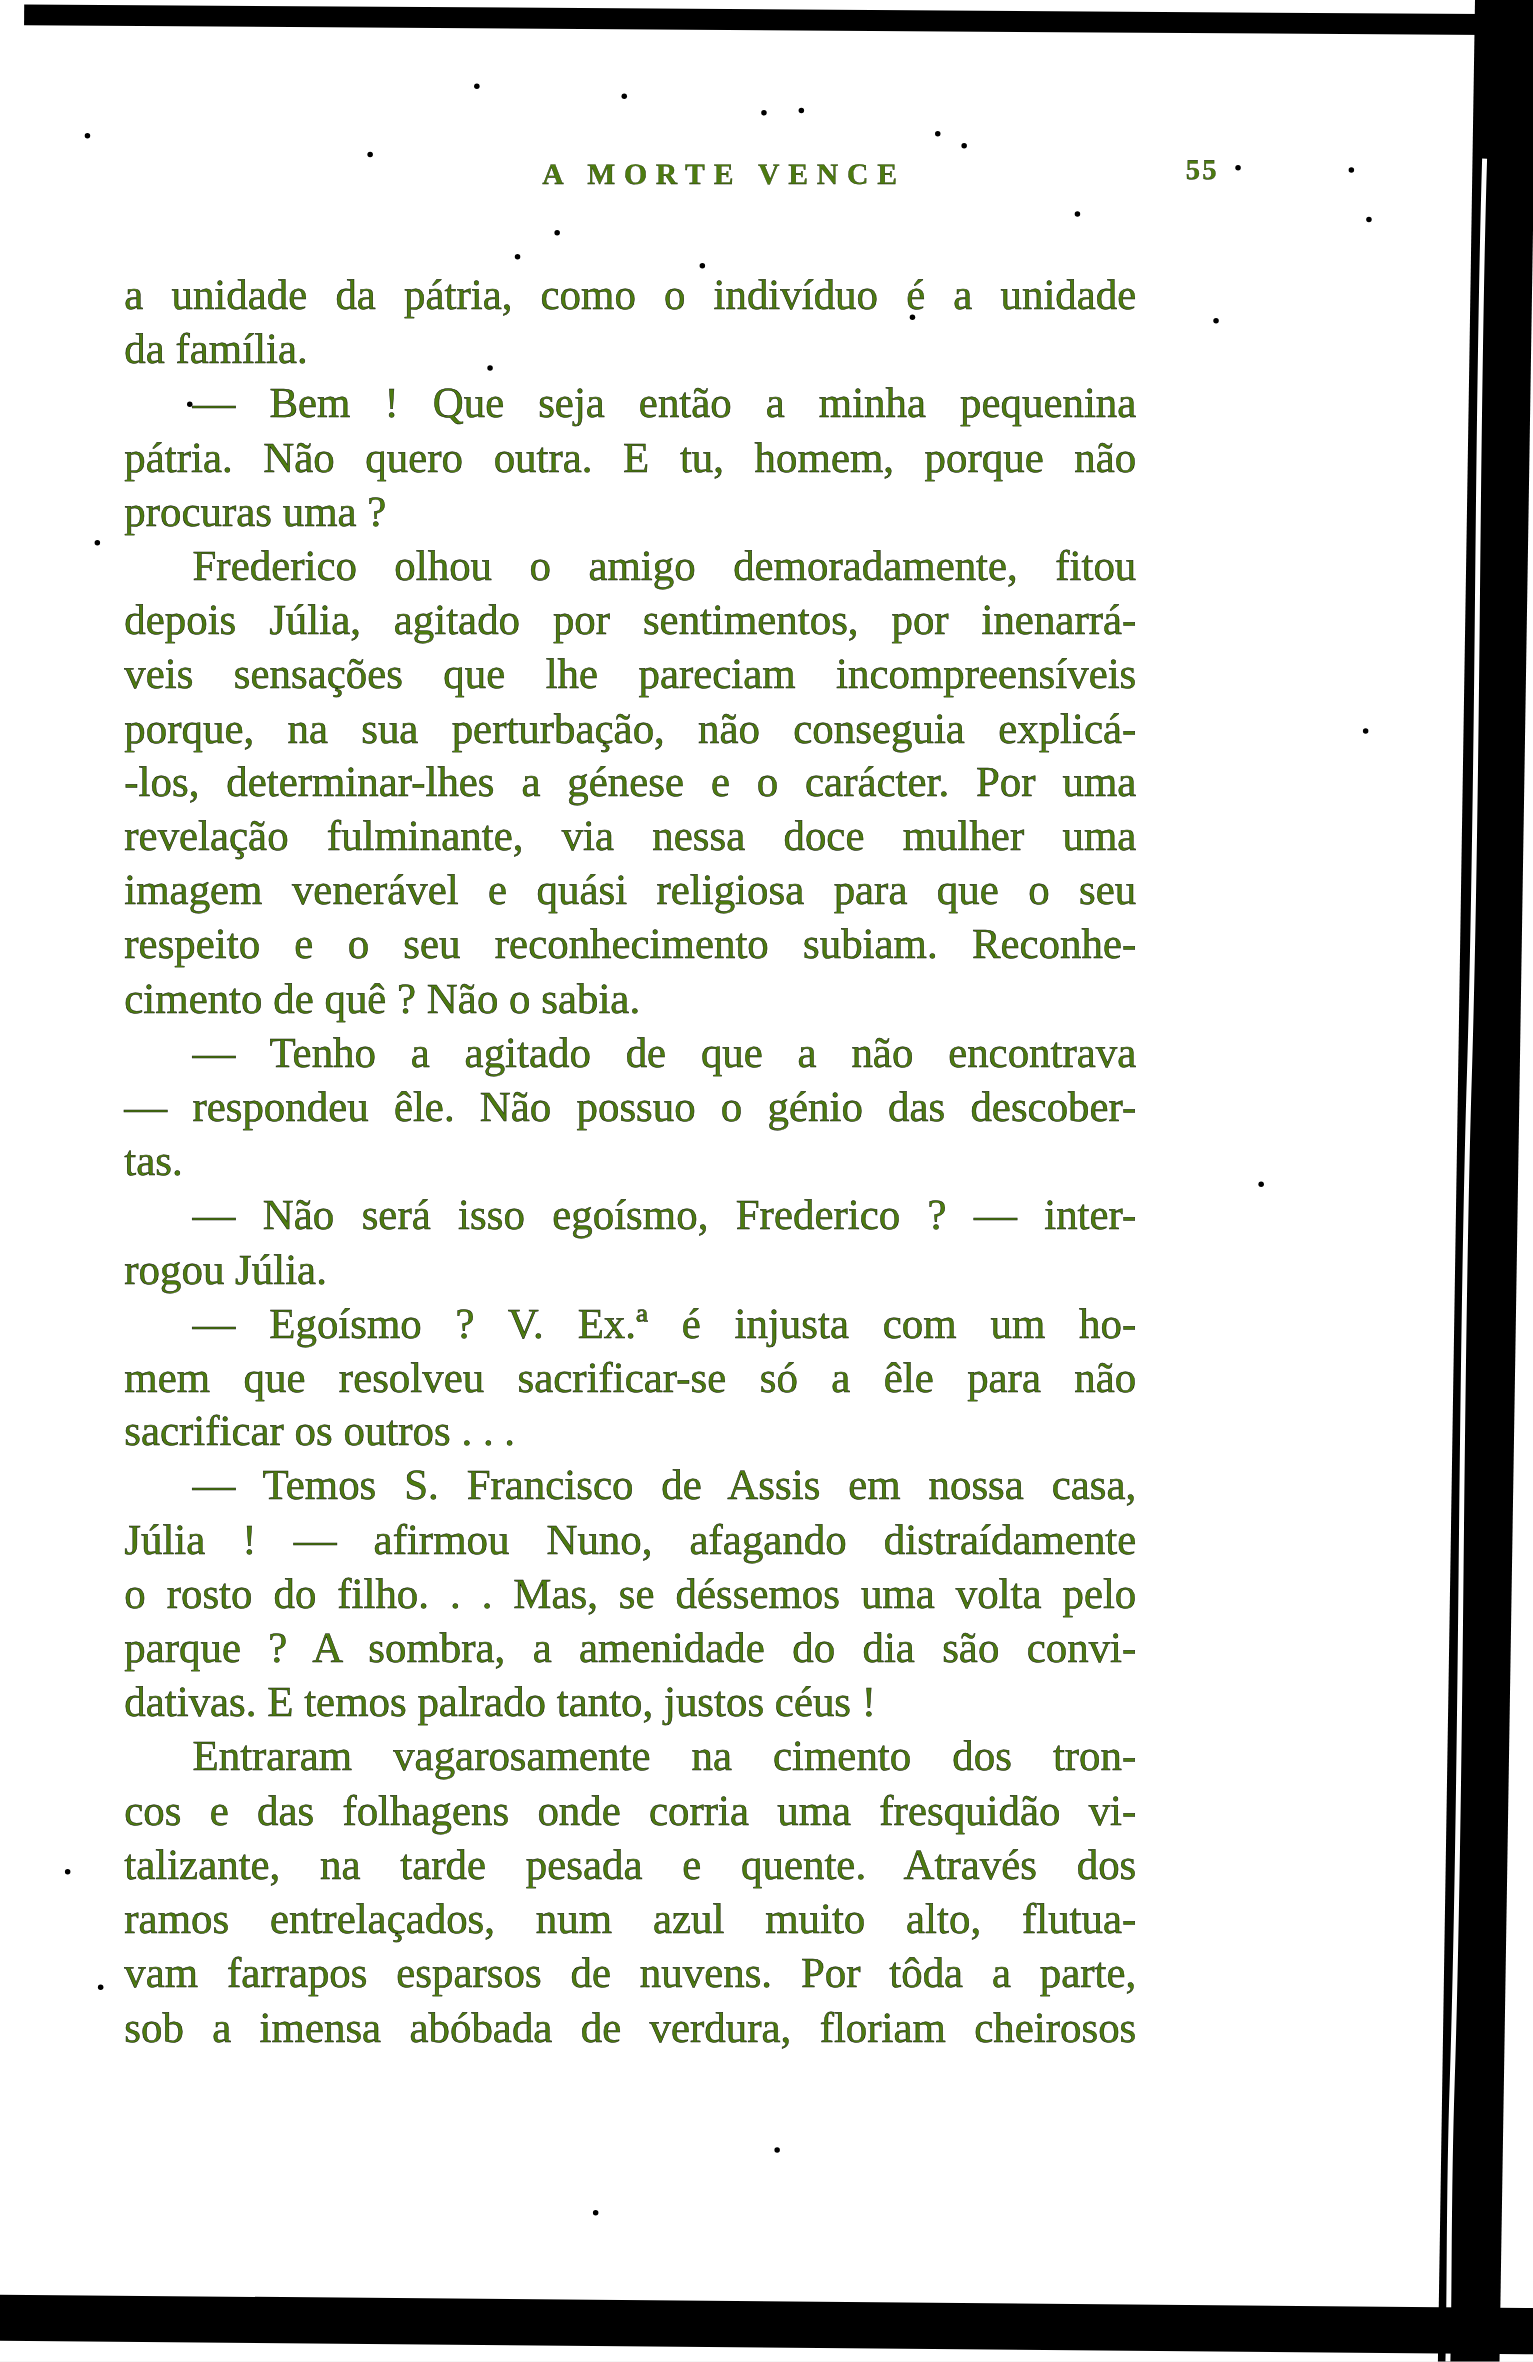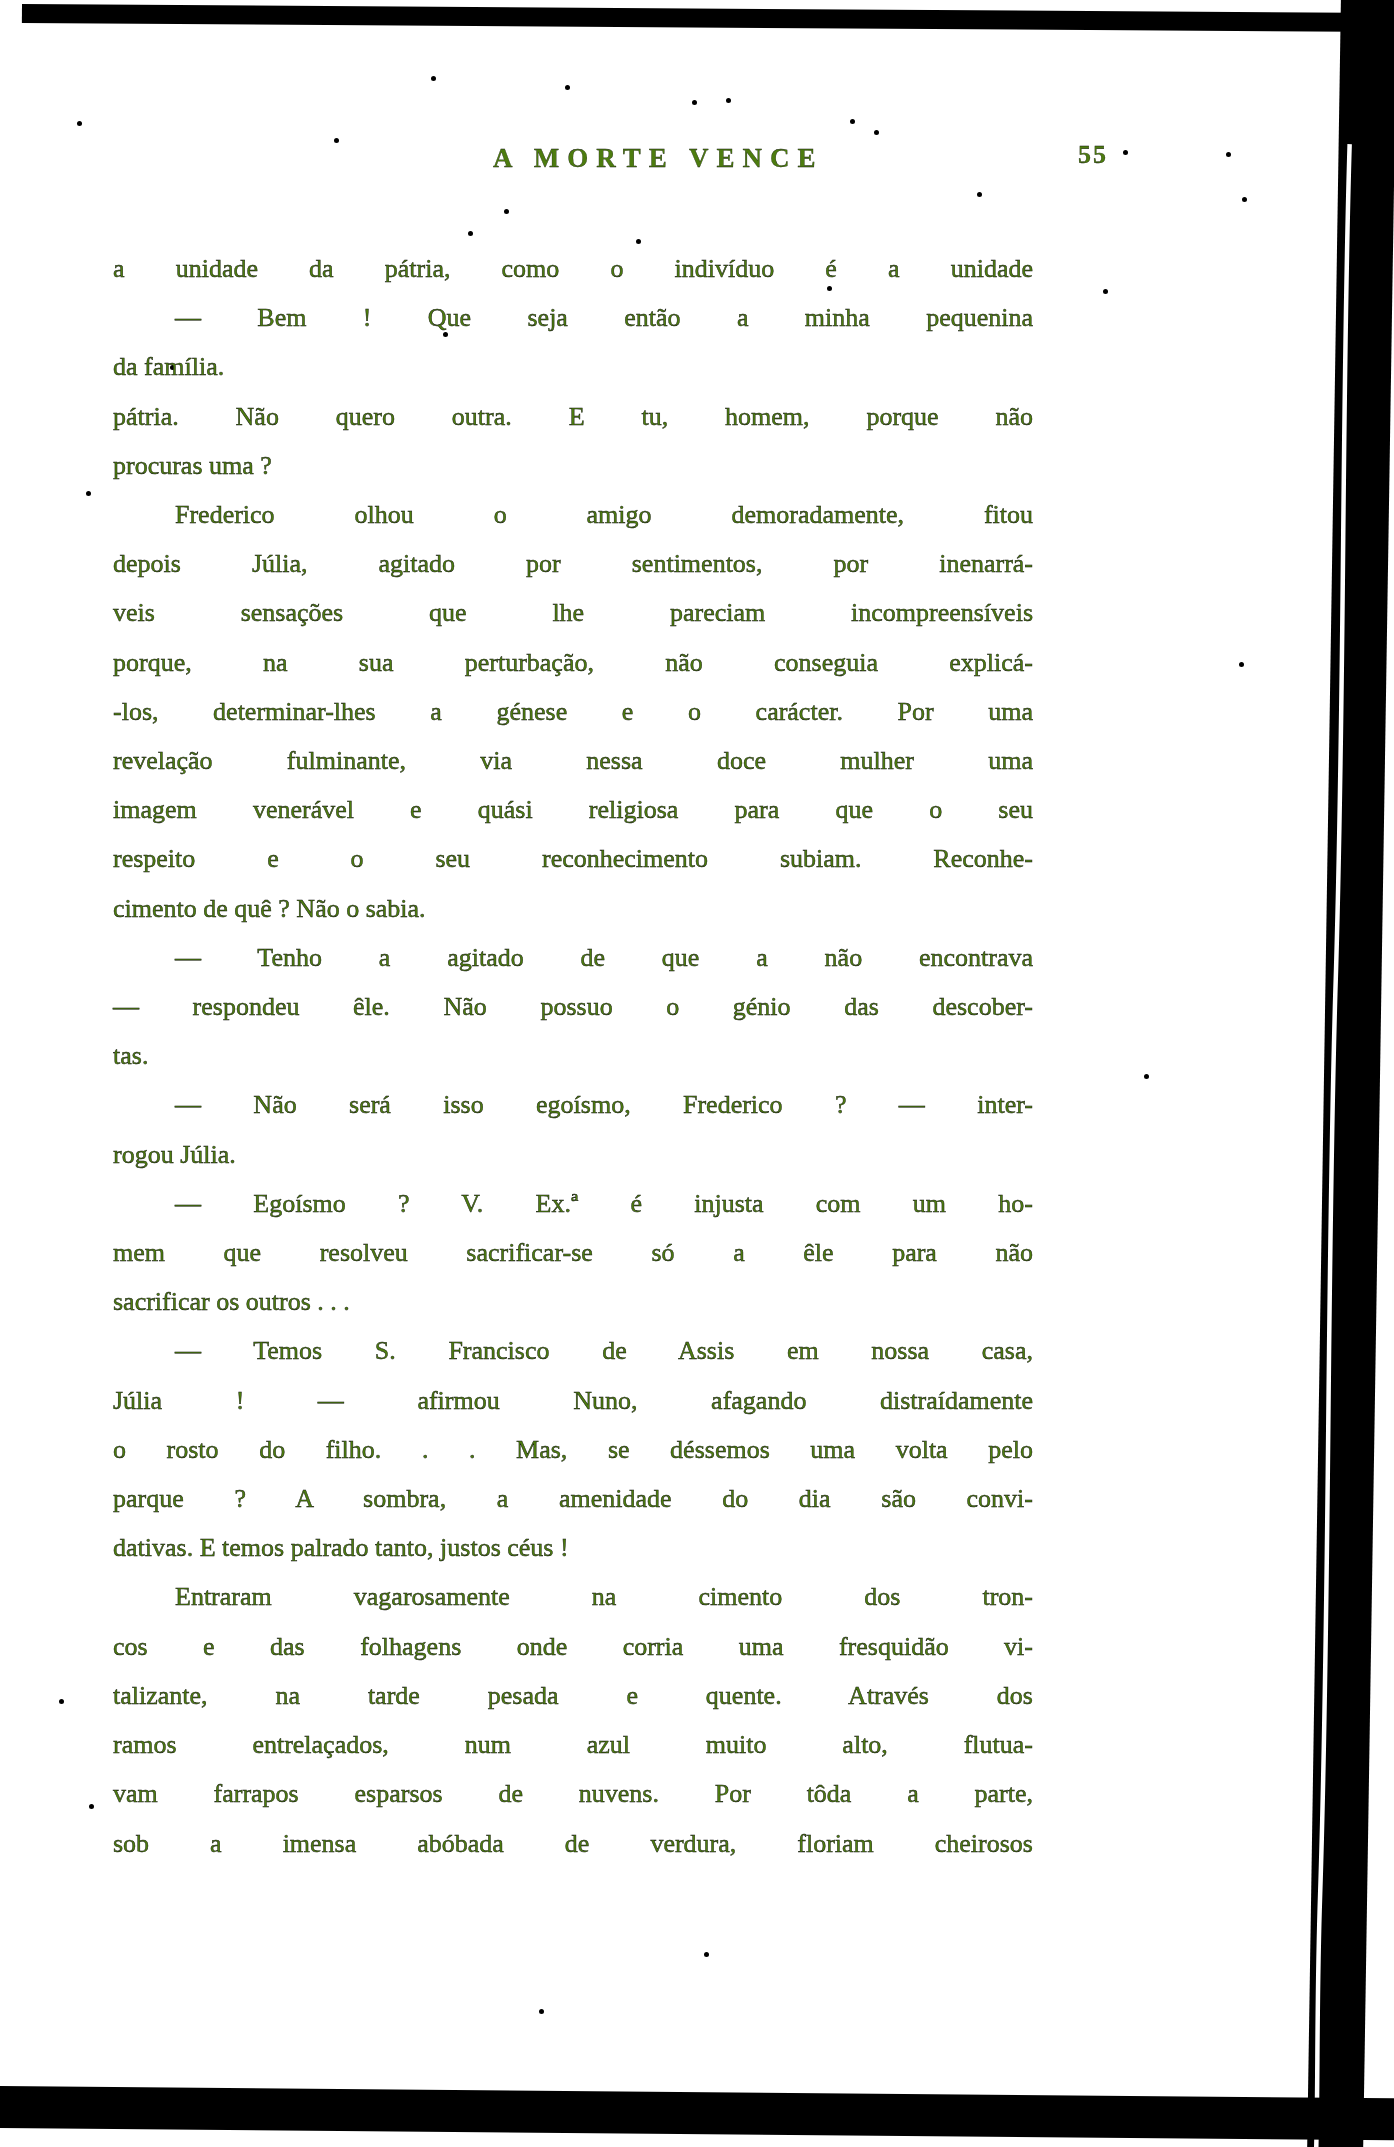--- a/index.html
+++ b/index.html
@@ -52,21 +52,21 @@
   }
   .page-number {
     position:absolute; top:140px; left:1078px;
     font-size:26px; font-weight:700; letter-spacing:2px;
     -webkit-text-stroke:0.3px #121212;
   }
 
   
   .body-text {
     position:absolute; left:113px; top:244px; width:920px;
-    font-size:26px; line-height:49.2px;
+    font-size:39px; line-height:49.2px;
     -webkit-text-stroke:0.45px #121212;
   }
   .line { text-align:justify; text-align-last:justify; }
   .line.end { text-align-last:left; }
   .line.indent { text-indent:62px; }
 </style>
 </head>
 <body>
 
 <div class="page">
@@ -78,22 +78,22 @@
     </svg>
   </div>
   <div class="scan-bar scan-edge-bottom"></div>
   <div class="scan-specks"></div>
 
   <div class="running-header">A MORTE VENCE</div>
   <div class="page-number">55</div>
 
   <div class="body-text">
       <div class="line">a unidade da pátria, como o indivíduo é a unidade</div>
+      <div class="line end">da família.</div>
       <div class="line indent">— Bem ! Que seja então a minha pequenina</div>
-      <div class="line end">da família.</div>
       <div class="line">pátria. Não quero outra. E tu, homem, porque não</div>
       <div class="line end">procuras uma ?</div>
       <div class="line indent">Frederico olhou o amigo demoradamente, fitou</div>
       <div class="line">depois Júlia, agitado por sentimentos, por inenarrá-</div>
       <div class="line">veis sensações que lhe pareciam incompreensíveis</div>
       <div class="line">porque, na sua perturbação, não conseguia explicá-</div>
       <div class="line">-los, determinar-lhes a génese e o carácter. Por uma</div>
       <div class="line">revelação fulminante, via nessa doce mulher uma</div>
       <div class="line">imagem venerável e quási religiosa para que o seu</div>
       <div class="line">respeito e o seu reconhecimento subiam. Reconhe-</div>

